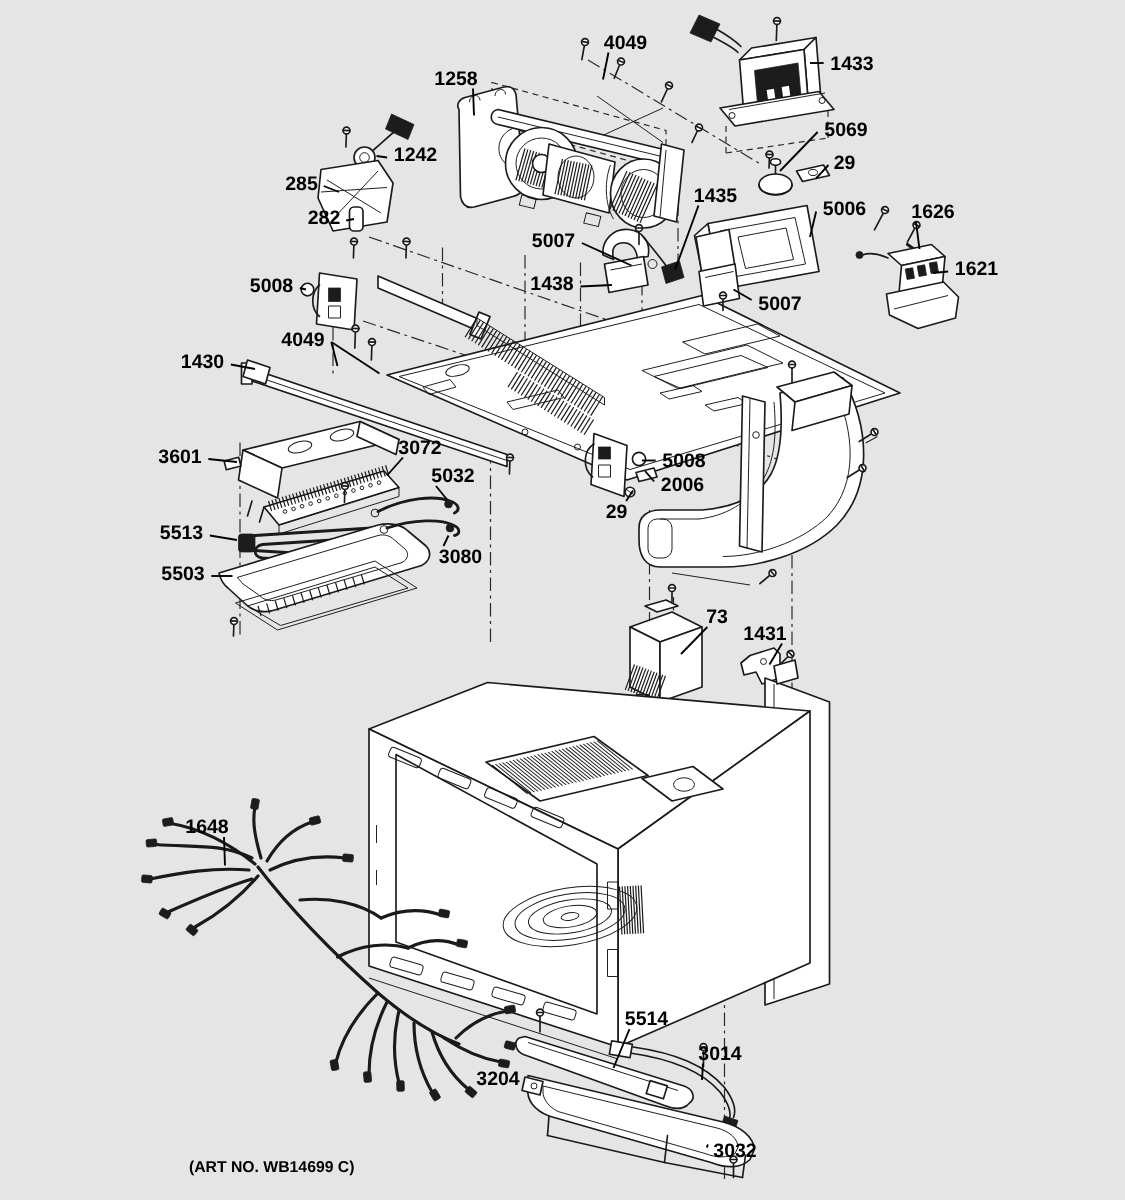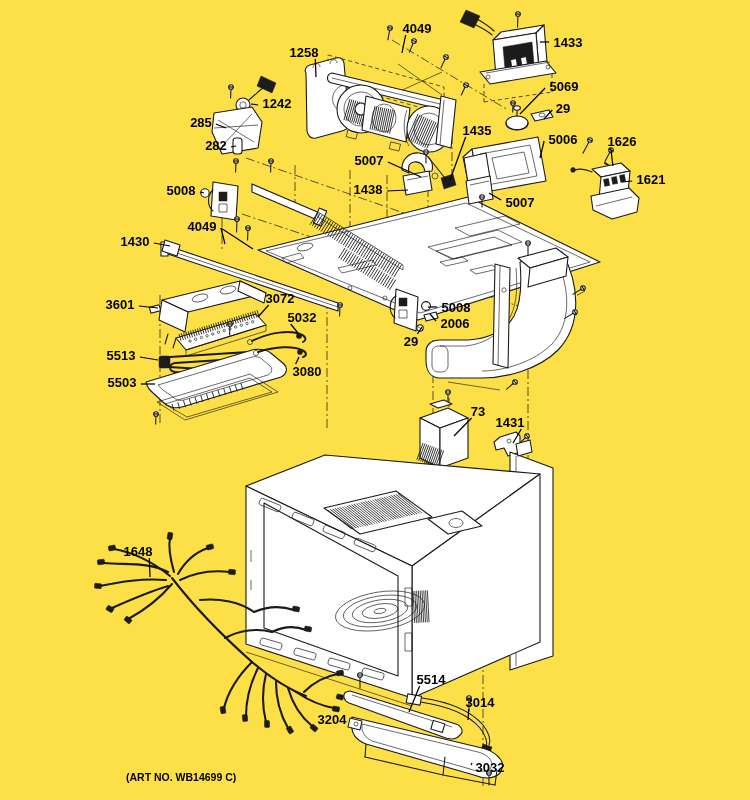--- a/index.html
+++ b/index.html
@@ -1,16 +1,16 @@
 <!DOCTYPE html>
 <html><head>
 <meta charset="utf-8">
 <style>
   html,body{margin:0;padding:0;background:#fff;}
-  #stage{position:relative;width:750px;height:800px;background:#fde047;overflow:hidden;
+  #stage{position:relative;width:750px;height:800px;background:#e5e5e5;overflow:hidden;
          font-family:"Liberation Sans","DejaVu Sans",sans-serif;}
   svg{position:absolute;left:0;top:0;}
   .ln{fill:none;stroke:#1a1a1a;stroke-width:1.1;stroke-linejoin:round;stroke-linecap:round;}
   .thin{fill:none;stroke:#1a1a1a;stroke-width:0.65;stroke-linejoin:round;}
   .wfill{fill:#ffffff;stroke:#1a1a1a;stroke-width:1.1;stroke-linejoin:round;}
   .dark{fill:#1c1c1c;stroke:#1c1c1c;stroke-width:0.5;}
   .wire{fill:none;stroke:#1a1a1a;stroke-width:2.1;stroke-linecap:round;}
   .tube{fill:none;stroke:#1a1a1a;stroke-width:1.9;stroke-linecap:round;}
   .phantom{fill:none;stroke:#2a2a2a;stroke-width:0.8;stroke-dasharray:9 3 2 3;}
   .dash{fill:none;stroke:#2a2a2a;stroke-width:0.8;stroke-dasharray:4 3;}

